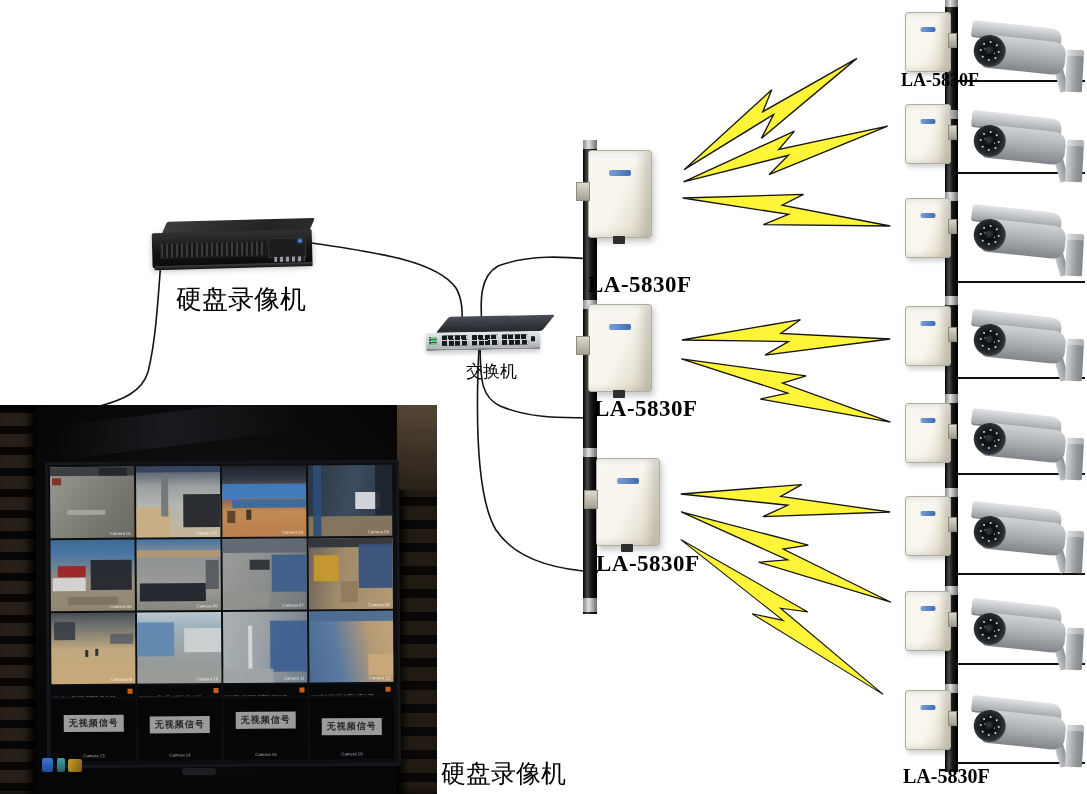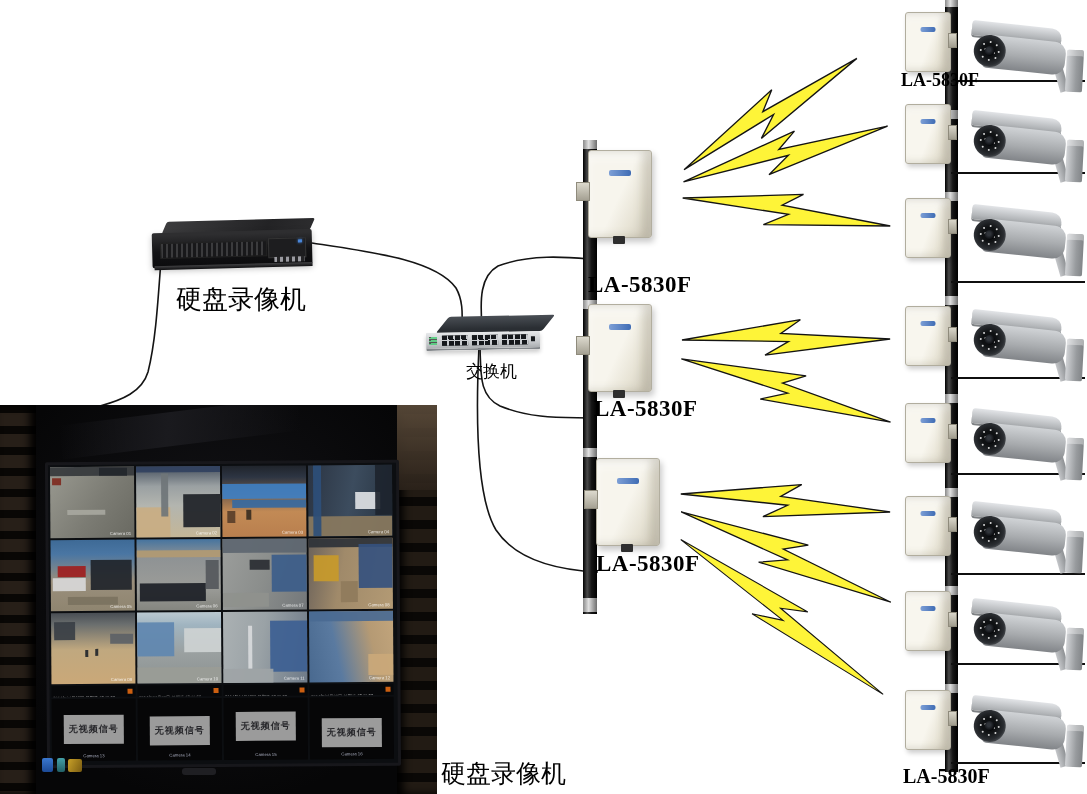--- a/index.html
+++ b/index.html
@@ -104,21 +104,21 @@
   .beam{position:absolute;left:60px;top:6px;width:240px;height:34px;transform:rotate(-7deg);
       background:linear-gradient(100deg,transparent,#1a1a1e 45%,transparent);}
   .screen{position:absolute;left:46px;top:56px;width:348px;height:300px;background:#0c0e11;
       border:3px solid #17171b;border-radius:2px;transform:rotate(-.4deg);}
   .tile{position:absolute;width:84px;overflow:hidden;}
   .patch{position:absolute;opacity:.92;}
   .camlab{position:absolute;right:3px;bottom:2px;font:6px "Liberation Sans",sans-serif;color:rgba(255,255,255,.8);
       transform:scale(.72);transform-origin:right bottom;white-space:nowrap;}
   .camlab.r4{right:auto;left:50%;transform:translateX(-50%) scale(.72);transform-origin:center bottom;color:rgba(190,195,215,.85);}
   .nosig{position:absolute;left:50%;transform:translateX(-50%);background:#9b9b9b;color:#27272b;
-      font:bold 9px "Liberation Sans",sans-serif;letter-spacing:1px;padding:8px 5px;white-space:nowrap;}
+      font:bold 9px "Liberation Sans",sans-serif;letter-spacing:1px;padding:2px 5px;white-space:nowrap;}
   .tscell{position:absolute;height:11px;background:#07080a;color:#c6c6c8;overflow:hidden;white-space:nowrap;}
   .tscell span{display:inline-block;font:6px "Liberation Sans",sans-serif;line-height:11px;padding-left:2px;
       transform:scale(.7);transform-origin:left center;}
   .tsdot{position:absolute;right:3px;top:3px;width:5px;height:5px;background:#cc5f10;}
   .tb-ico{position:absolute;border-radius:2px;}
   .mon-logo{position:absolute;left:182px;top:363px;width:34px;height:7px;background:#232328;border-radius:3px;opacity:.85;}
 </style>
 </head>
 <body>
 

